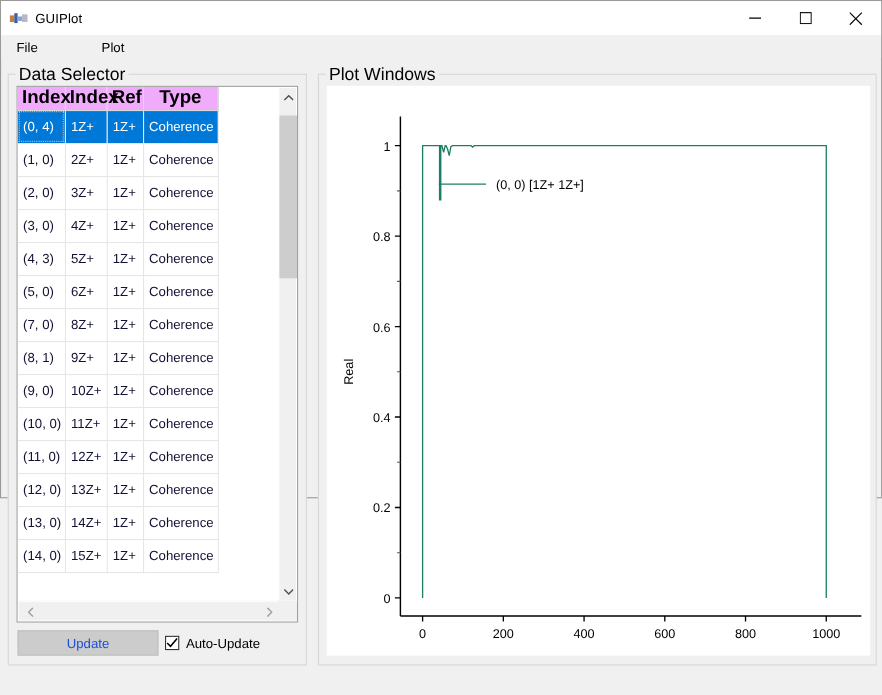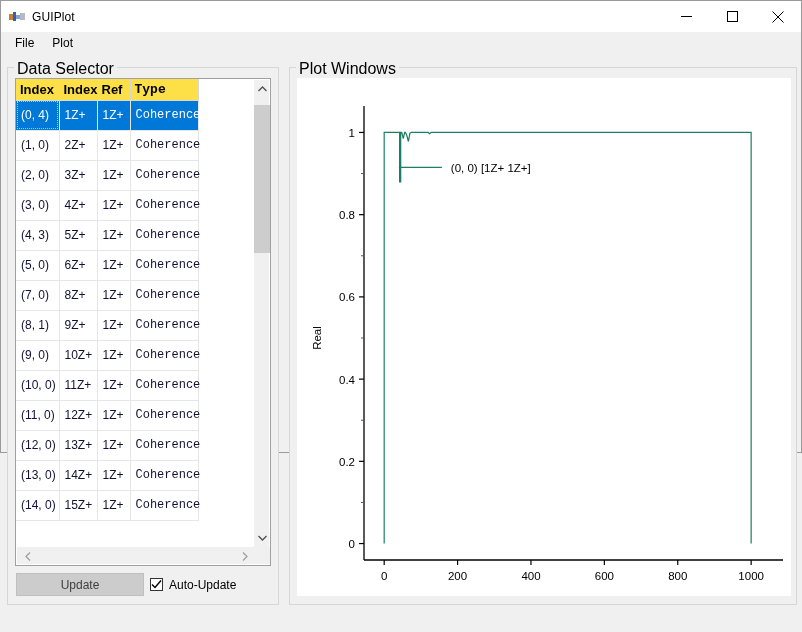--- a/index.html
+++ b/index.html
@@ -52,21 +52,21 @@
     color: #000;
   }
   .winbtn svg { display:block; }
 
   
   #menubar {
     position: absolute; left: 0; top: 31px;
     width: 800px; height: 21px;
     background: #f0f0f0;
     display: flex; align-items: center;
-    font-size: 12px; color: #000;
+    font-size: 12px; color: #000; gap: 40px;
   }
   .menuitem { padding: 2px 8px; margin-left: 2px; }
   .menuitem:first-child { margin-left: 6px; }
 
   
   .groupbox {
     position: absolute;
     border: 1px solid #d6d6d6;
     background: #f0f0f0;
     box-sizing: border-box;
@@ -100,28 +100,28 @@
     overflow: hidden;
   }
   #tbl {
     border-collapse: collapse;
     width: 182px;
     table-layout: fixed;
     font-size: 12px;
   }
   #tbl th {
     height: 21px;
-    background: #fde047;
+    background: #f0abfc;
     border-right: 1px solid #d8d8d8;
     border-bottom: 1px solid #d8d8d8;
     font-weight: bold;
     color: #000;
-    font-size: 13px;
+    font-size: 17px;
     padding: 0 4px;
-    text-align: left;
+    text-align: center;
     box-sizing: border-box;
   }
   #tbl td {
     height: 30px;
     border-right: 1px solid #e6e6e6;
     border-bottom: 1px solid #e6e6e6;
     color: #111133;
     padding: 0 5px;
     box-sizing: border-box;
     white-space: nowrap;
@@ -130,21 +130,21 @@
     background: #0078d7;
     color: #ffffff;
   }
   #tbl tr.sel td.c-index {
     outline: 1px dotted #ffb37a;
     outline-offset: -2px;
   }
   .c-index { width: 43px; text-align: left; }
   .c-resp  { width: 38px; text-align: left; }
   .c-ref   { width: 33px; text-align: left; }
-  .c-type  { width: 68px; text-align: left; font-family: Liberation Mono, monospace; }
+  .c-type  { width: 68px; text-align: left; }
 
   
   #vscroll {
     position: absolute;
     right: 1px; top: 1px;
     width: 16px; height: 466px;
     background: #f0f0f0;
     border-left: 1px solid #ffffff;
     box-sizing: border-box;
   }
@@ -182,21 +182,21 @@
     width: 16px; height: 18px; background: #f0f0f0;
   }
 
   
   #update-btn {
     position: absolute;
     left: 8px; top: 505px;
     width: 128px; height: 23px;
     background: #cccccc;
     border: 1px solid #bfbfbf;
-    color: #404040;
+    color: #1d4ed8;
     font-size: 12px;
     display: flex; align-items: center; justify-content: center;
     box-sizing: border-box;
   }
   #autoupdate {
     position: absolute;
     left: 142px; top: 505px;
     height: 23px;
     display: flex; align-items: center;
     font-size: 12px; color: #000;

